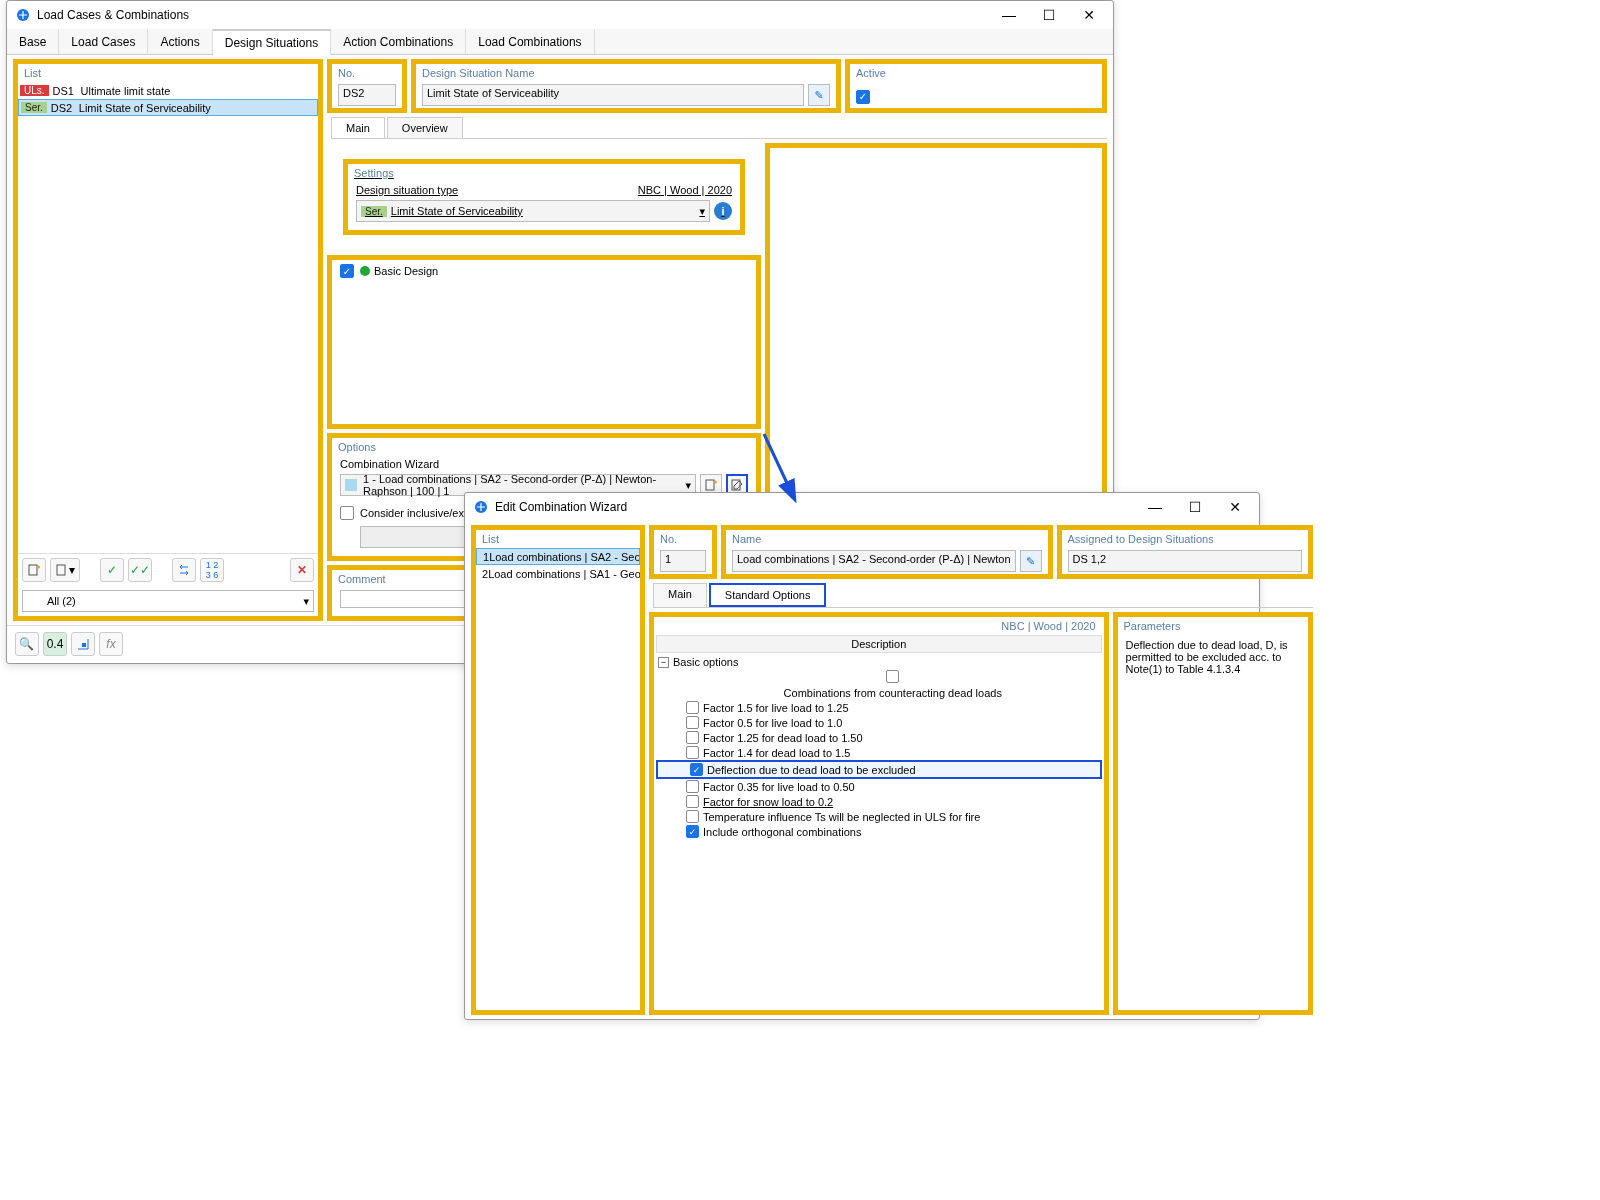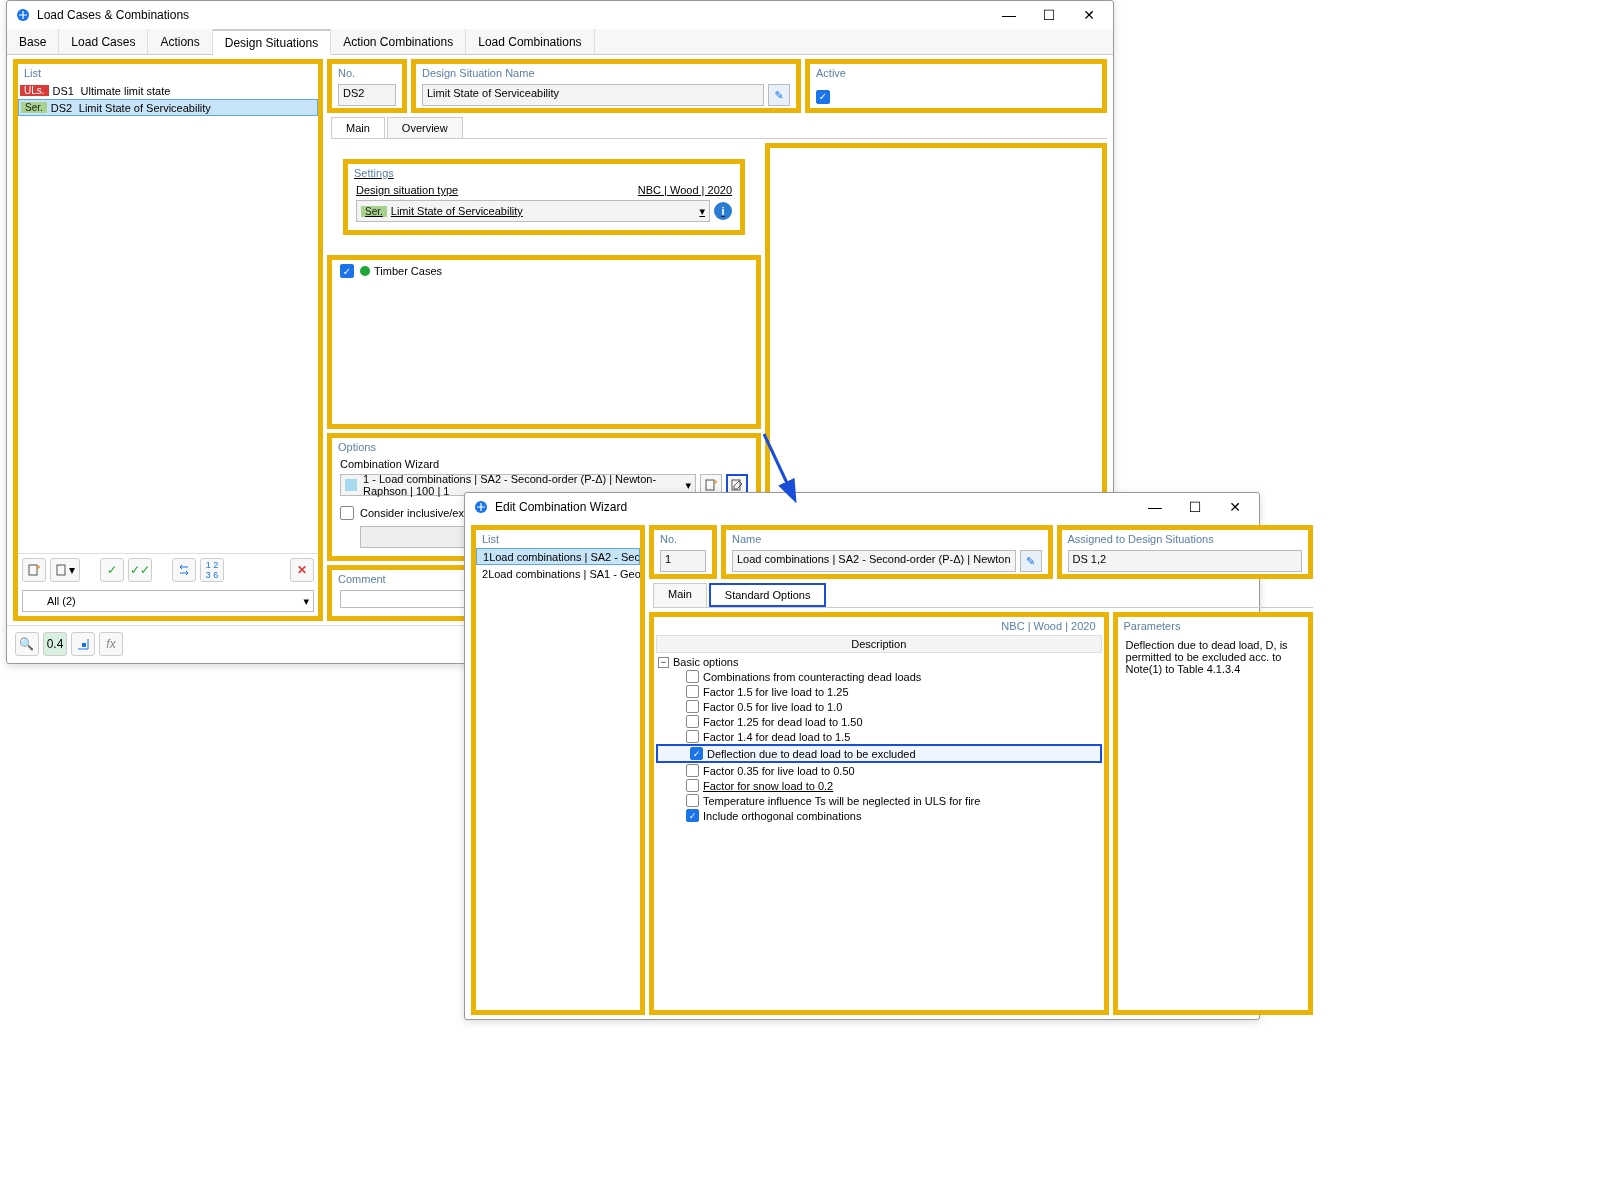--- a/index.html
+++ b/index.html
@@ -122,21 +122,21 @@
               <div class="input" style="background:#f4f4f4;">DS2</div>
             </div>
         </div>
         <div class="panel" style="flex:1; margin:0;">
           <div class="panel-title">Design Situation Name</div>
           <div style="padding:2px 6px; display:flex; gap:4px;">
             <div class="input" style="flex:1;background:#f4f4f4;">Limit State of Serviceability</div>
             <div class="iconbtn" style="background:#e8f0fa;color:#1a73e8;">✎</div>
           </div>
         </div>
-        <div class="panel" style="width:302px; margin:0;">
+        <div class="panel" style="width:262px; margin:0;">
           <div class="panel-title">Active</div>
           <div style="padding:4px 6px;"><span class="checkbox checked">✓</span></div>
         </div>
       </div>
 
       <div class="inner-tabs">
         <div class="inner-tab active">Main</div>
         <div class="inner-tab">Overview</div>
       </div>
 
@@ -156,21 +156,21 @@
                 <span>▾</span>
               </div>
               <div class="iconbtn" style="color:#fff;background:#2b7cd3;border-radius:50%;border:none;width:18px;height:18px;margin-top:2px;font-weight:bold;">i</div>
             </div>
           </div>
 
           <div class="panel" style="margin:0; flex:1;">
             <div style="padding:4px 8px; display:flex; align-items:center; font-size:11px;">
               <span class="checkbox checked">✓</span>
               <span style="width:10px;height:10px;border-radius:50%;background:#1fa636;display:inline-block;margin-right:4px;"></span>
-              <span>Timber Cases</span>
+              <span>Basic Design</span>
             </div>
           </div>
 
           <div class="panel" style="margin:0;">
             <div class="panel-title">Options</div>
             <div style="padding:2px 8px; font-size:11px;">Combination Wizard</div>
             <div style="padding:2px 8px; display:flex; gap:4px;">
               <div class="select" style="flex:1; background:#f4f4f4; display:flex; align-items:center;">
                 <span style="width:12px;height:12px;background:#a7d9ef;display:inline-block;margin-right:6px;"></span>
                 <span style="flex:1;">1 - Load combinations | SA2 - Second-order (P-Δ) | Newton-Raphson | 100 | 1</span>
@@ -298,21 +298,21 @@
       <div style="display:flex; gap:4px; flex:1;">
         <div class="panel" style="flex:1; margin:0; display:flex; flex-direction:column;">
           <div style="text-align:right; padding:3px 8px; font-size:11px; color:#5b7fa5;">NBC | Wood | 2020</div>
           <div style="text-align:center; background:#f4f4f4; border:1px solid #ddd; font-size:11px; padding:2px 0; margin:0 2px;">Description</div>
           <div style="padding:2px 0;">
             <div class="tree-row">
               <span class="tree-collapse">−</span>
               <span>Basic options</span>
             </div>
             <div id="option-rows">
-                <div class="tree-row" style="padding-left: 32px;">
+                <div class="tree-row" style="padding-left: 32px; flex-direction: column;">
                   <span class="cb"></span>
                   <span>Combinations from counteracting dead loads</span>
                 </div>
                 <div class="tree-row" style="padding-left: 32px;">
                   <span class="cb"></span>
                   <span>Factor 1.5 for live load to 1.25</span>
                 </div>
                 <div class="tree-row" style="padding-left: 32px;">
                   <span class="cb"></span>
                   <span>Factor 0.5 for live load to 1.0</span>

